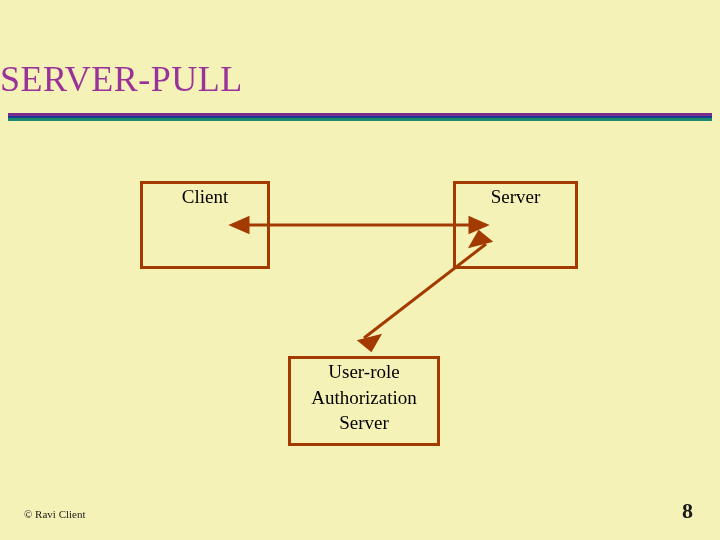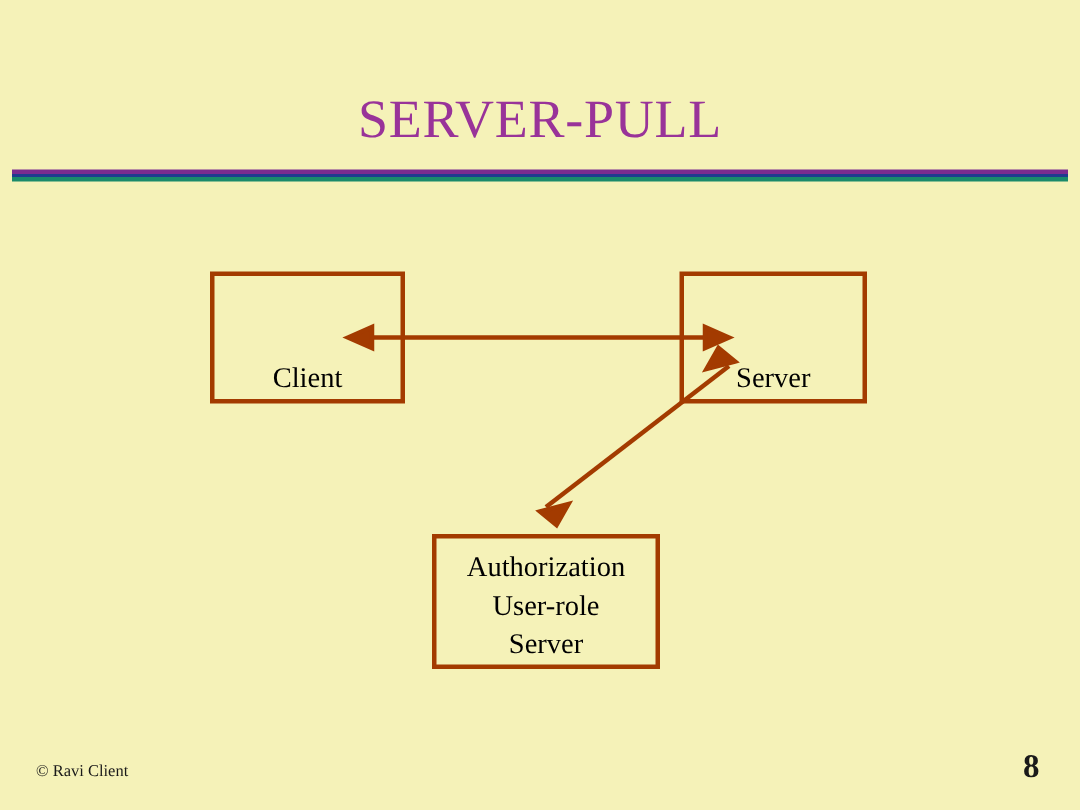--- a/index.html
+++ b/index.html
@@ -18,21 +18,21 @@
     position: absolute;
     left: 0; top: 0;
     width: 720px;
     height: 540px;
   }
   .title {
     position: absolute;
     left: 0;
     top: 58px;
     width: 720px;
-    text-align: center;
+    text-align: left;
     font-family: "Liberation Serif", serif;
     font-size: 36px;
     color: #993399;
     letter-spacing: 0.5px;
   }
   .rule {
     position: absolute;
     left: 8px;
     width: 704px;
   }
@@ -50,21 +50,21 @@
     top: 118px;
     height: 3px;
     background: #1a8a6a;
   }
   .node {
     position: absolute;
     border: 3px solid #a33b00;
     background: transparent;
     box-sizing: border-box;
     display: flex;
-    align-items: flex-end;
+    align-items: flex-start;
     justify-content: center;
     text-align: center;
     color: #000000;
     font-family: "Liberation Serif", serif;
     font-size: 19px;
     line-height: 1.35;
   }
   #node-client {
     left: 140px;
     top: 181px;
@@ -122,22 +122,22 @@
   <div class="node" id="node-client">
     <span>Client</span>
   </div>
 
   <div class="node" id="node-server">
     <span>Server</span>
   </div>
 
   <div class="node" id="node-auth">
     <div>
+      <div>User-role</div>
       <div>Authorization</div>
-      <div>User-role</div>
       <div>Server</div>
     </div>
   </div>
 
   <svg class="arrow-layer" viewBox="0 0 720 540" width="720" height="540">
     <g stroke="#a33b00" stroke-width="3" fill="#a33b00">
 
       <line x1="232" y1="225" x2="486" y2="225"></line>
       <polygon points="232,225 248,218 248,232"></polygon>
       <polygon points="486,225 470,218 470,232"></polygon>

